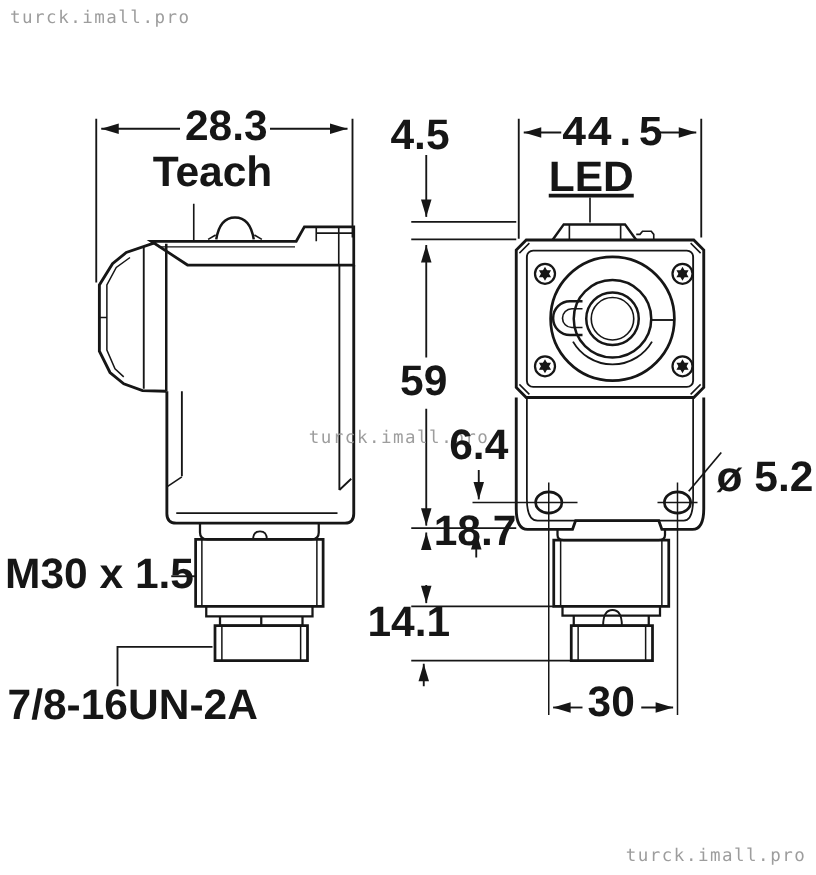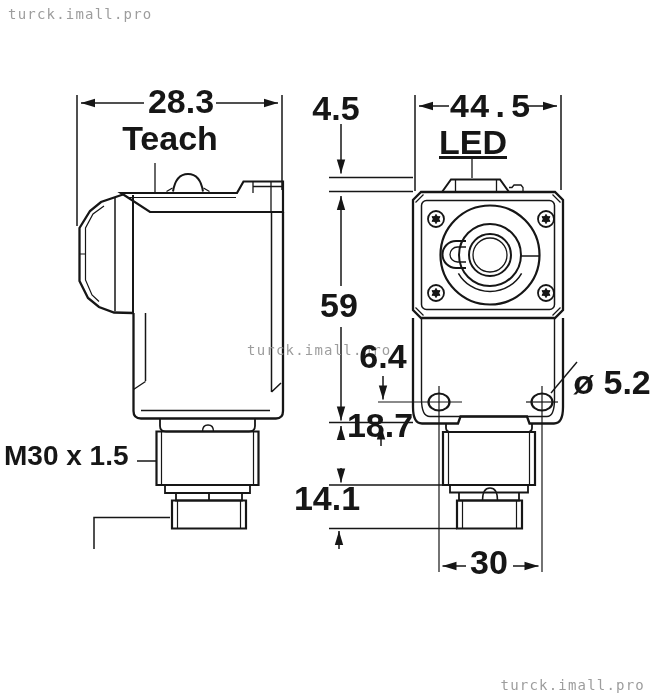--- a/index.html
+++ b/index.html
@@ -3,21 +3,21 @@
 <meta charset="utf-8">
 <style>
   html,body{margin:0;padding:0;background:#ffffff;}
   #canvas{position:relative;width:653px;height:700px;background:#ffffff;overflow:hidden;
           font-family:"Liberation Sans",sans-serif;border-radius:22px;}
   svg{position:absolute;left:0;top:0;z-index:1;}
   .wm{position:absolute;z-index:2;font:400 14px "DejaVu Sans Mono",monospace;
       color:#9d9d9d;letter-spacing:1.2px;white-space:nowrap;}
   .lbl{position:absolute;z-index:3;font-weight:600;font-size:34px;color:#161616;
        white-space:nowrap;line-height:1;transform:translateX(-50%);}
-  .lbl-left{transform:none;font-size:28px;}
+  .lbl-left{transform:none;font-size:34px;}
   .stroke-main{stroke:#161616;fill:none;}
 </style>
 </head>
 <body>
 
 <div id="canvas">
 
   <svg width="653" height="700" viewBox="0 0 653 700">
     <defs>
       <marker id="ah" markerUnits="userSpaceOnUse" markerWidth="15" markerHeight="10" refX="14.5" refY="5" orient="auto">
@@ -155,20 +155,21 @@
     </g>
   </svg>
 
   <div class="wm" style="left:8px;top:6px;">turck.imall.pro</div>
   <div class="wm" style="left:247px;top:342px;">turck.imall.pro</div>
   <div class="wm" style="right:8px;top:677px;">turck.imall.pro</div>
 
   <div class="lbl" style="left:181px;top:84px;">28.3</div>
   <div class="lbl" style="left:170px;top:121px;">Teach</div>
   <div class="lbl lbl-left" style="left:4px;top:442px;">M30 x 1.5</div>
+  <div class="lbl lbl-left" style="left:6px;top:547px;">7/8-16UN-2A</div>
 
   <div class="lbl" style="left:336px;top:91px;">4.5</div>
   <div class="lbl" style="left:490px;top:91px;font-family:Liberation Mono, monospace;">44.5</div>
   <div class="lbl" style="left:473px;top:125px;text-decoration:underline;">LED</div>
   <div class="lbl" style="left:339px;top:288px;">59</div>
   <div class="lbl" style="left:383px;top:339px;text-align:center;">6.4</div>
   <div class="lbl" style="left:612px;top:329px;margin-top:36px;">ø 5.2</div>
   <div class="lbl" style="left:332px;top:408px;margin-left:48px;">18.7</div>
   <div class="lbl" style="left:327px;top:481px;">14.1</div>
   <div class="lbl" style="left:489px;top:545px;text-align:right;">30</div>

